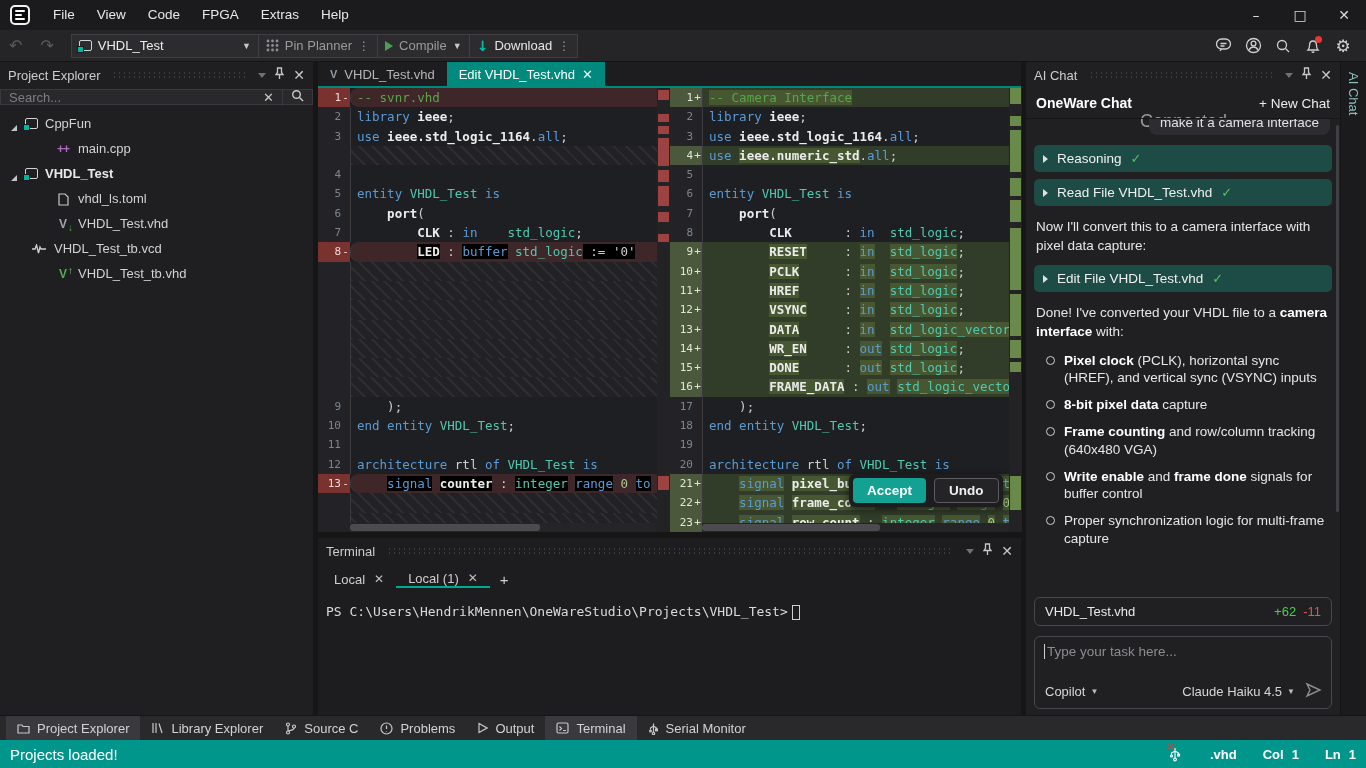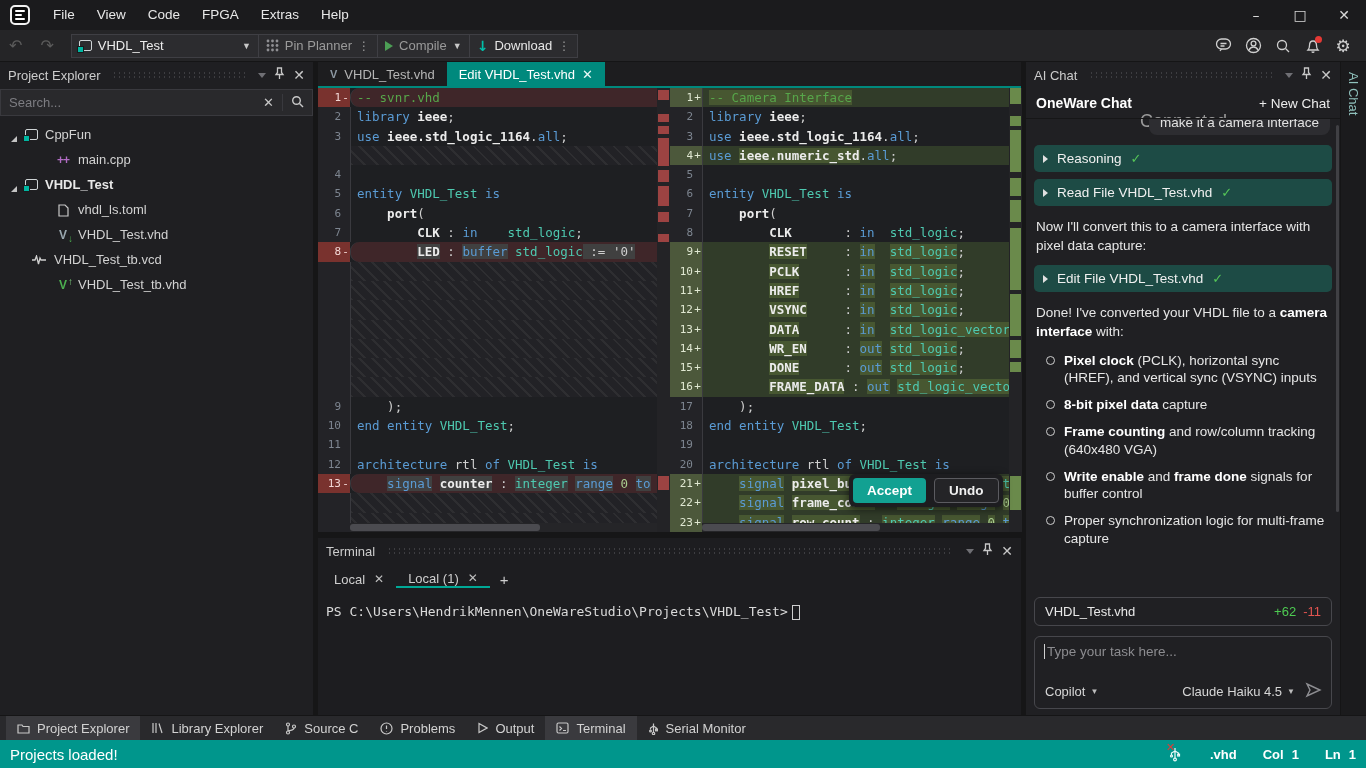--- a/index.html
+++ b/index.html
@@ -51,21 +51,21 @@
 
   .panel-head { height:26px; display:flex; align-items:center; padding:0 8px; gap:8px; flex:none; }
   .panel-title { font-size:13px; color:#cccccc; white-space:nowrap; }
   .drag-dots { flex:1; height:8px; margin:0 4px;
     background-image:radial-gradient(circle,#3d3d41 1px,transparent 1.1px); background-size:5px 4px; }
   .ph-chev { width:0; height:0; border-left:4px solid transparent; border-right:4px solid transparent;
     border-top:5px solid #6f6f74; }
   .ph-x { color:#c8c8c8; font-size:14px; font-family:"DejaVu Sans",sans-serif; }
   .pin svg { stroke:#c8c8c8; fill:none; stroke-width:1.3; }
 
-  .search-row { height:27px; margin:1px 0 4px; display:flex; align-items:center; background:#29292c;
+  .search-row { height:16px; margin:1px 0 4px; display:flex; align-items:center; background:#29292c;
     border:1px solid #39393e; }
   .search-input { flex:1; background:transparent; border:none; outline:none; color:#bdbdbd;
     font-size:13px; padding:0 8px; font-family:inherit; }
   .search-input::placeholder { color:#7d7d82; }
   .search-x { color:#c8c8c8; padding:0 8px; font-size:13px; border-right:1px solid #39393e; height:17px; line-height:17px;}
   .search-mag { padding:0 8px; }
   .search-mag svg, .mini svg { stroke:#c8c8c8; fill:none; stroke-width:1.4; }
 
   .tree { flex:1; overflow:hidden; padding-top:2px; }
   .tree-item { height:25px; display:flex; align-items:center; font-size:13px; color:#d2d2d2; gap:7px; }
@@ -100,21 +100,21 @@
   .gut .sign { width:9px; text-align:center; }
   .code { flex:1; overflow:hidden; white-space:pre; padding-left:6px; border-left:1px solid #3a3a3f;
     padding-right:14px; color:#cfcfcf; }
   .drow.del .code { background:#3f2629;border-radius:9px; }
   .drow.del .gut { background:#79322e; color:#f2d7d5; }
   .drow.add .code { background:#313c29; }
   .drow.add .gut { background:#4c583b; color:#e0e8d2; }
   .drow.fill .code { background:repeating-linear-gradient(45deg,#2e2e31 0 2px,#222226 2px 9px); }
   .tok-k { color:#5a9bd4; } .tok-t { color:#4ec9b0; } .tok-b { color:#ececec; font-weight:bold; }
   .tok-d { color:#cfcfcf; } .tok-n { color:#a9cc8e; } .tok-c { color:#57a64a; }
-  .drow.del .tok-h { background:#404040; }
+  .drow.del .tok-h { background:#000000; }
   .drow.add .tok-h { background:#475731; }
   .ruler { position:absolute; top:0; right:0; width:13px; height:100%; background:#232326; }
   .ruler .mk { position:absolute; left:1px; right:1px; }
   .hsb { position:absolute; bottom:0; left:32px; right:13px; height:9px; background:#252528; }
   .hsb .thumb { height:7px; margin-top:1px; background:#4b4b50; border-radius:3px; }
   .diff-popup { position:absolute; left:531px; top:386px; background:#1d1d20; border-radius:6px;
     padding:4px; display:flex; gap:8px; box-shadow:0 2px 8px rgba(0,0,0,.6); }
   .btn-accept { background:#12a192; color:#fff; font-weight:bold; font-size:13.5px; border:none;
     border-radius:4px; padding:4px 14px; font-family:inherit; }
   .btn-undo { background:#242427; color:#f0f0f0; font-weight:bold; font-size:13.5px;

